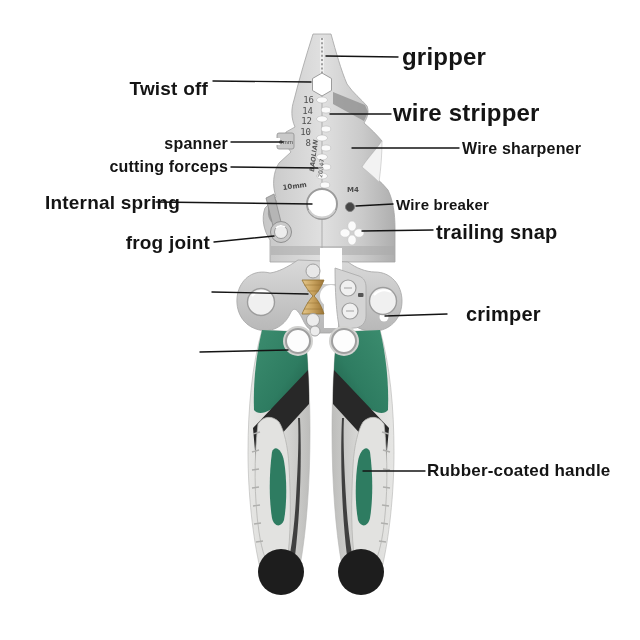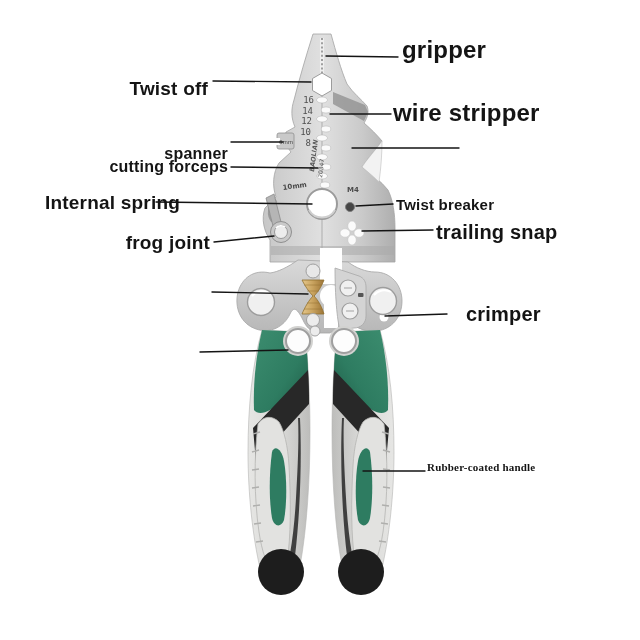--- a/index.html
+++ b/index.html
@@ -248,25 +248,26 @@
       <line x1="356" y1="206" x2="393" y2="204"></line>
       <line x1="214" y1="242" x2="274" y2="236"></line>
       <line x1="362" y1="231" x2="433" y2="230"></line>
       <line x1="212" y1="292" x2="308" y2="294"></line>
       <line x1="385" y1="316" x2="447" y2="314"></line>
       <line x1="200" y1="352" x2="288" y2="350"></line>
       <line x1="363" y1="471" x2="425" y2="471"></line>
     </g>
   </svg>
 
-  <div class="label xl" style="left:402px; top:38px;">gripper</div>
+  <div class="label xl" style="left:402px; top:45px;">gripper</div>
   <div class="label md" style="right:432px; top:79px;">Twist off</div>
   <div class="label xl" style="left:393px; top:101px;">wire stripper</div>
-  <div class="label sm" style="right:412px; top:146px;margin-left:33px;">spanner</div>
+  <div class="label sm" style="right:412px; top:136px;margin-left:33px;">spanner</div>
+  <div class="label sm" style="left:462px; top:141px;">Wire sharpener</div>
   <div class="label sm" style="right:412px; top:159px;">cutting forceps</div>
   <div class="label md" style="right:460px; top:193px;">Internal spring</div>
-  <div class="label xs" style="left:396px; top:197px;">Twist breaker</div>
+  <div class="label xs" style="left:396px; top:197px;">Wire breaker</div>
   <div class="label md" style="right:430px; top:233px;">frog joint</div>
   <div class="label lg" style="left:436px; top:222px;">trailing snap</div>
   <div class="label lg" style="left:450px; top:304px;margin-left:16px;">crimper</div>
-  <div class="label" style="left:427px; top:462px; font-size:11px;font-family:Liberation Serif, serif;">Rubber-coated handle</div>
+  <div class="label" style="left:427px; top:462px; font-size:17px;">Rubber-coated handle</div>
 
 </div>
 
 </body></html>

